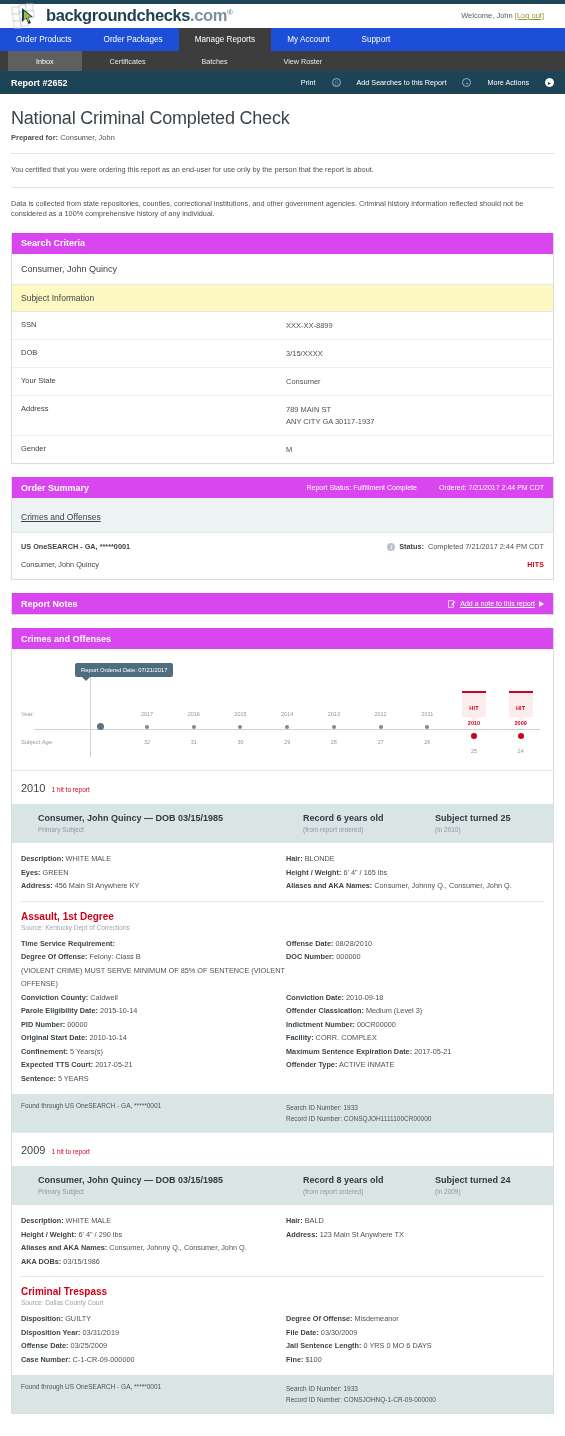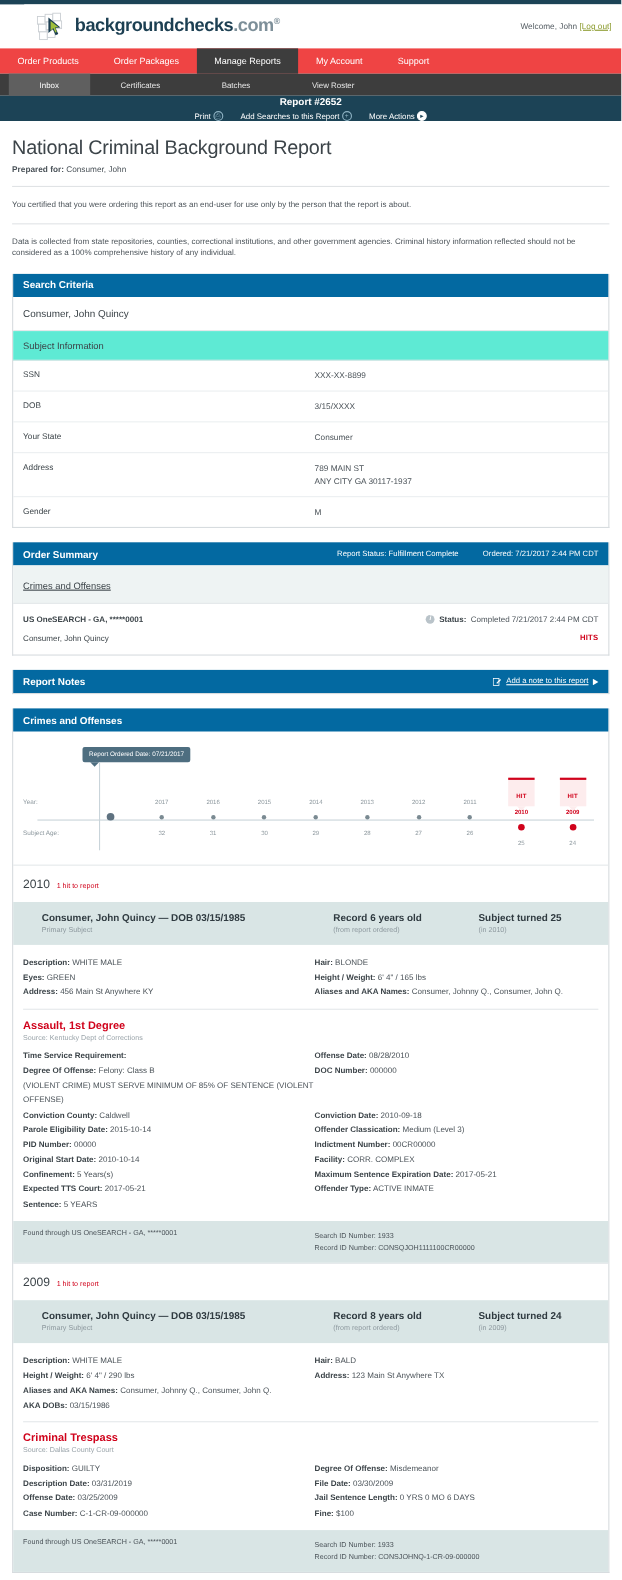--- a/index.html
+++ b/index.html
@@ -8,87 +8,86 @@
     background: #ffffff;
     font-family: "Liberation Sans", sans-serif;
     color: #3c4449;
     -webkit-font-smoothing: antialiased;
   }
   body { width: 565px; position: relative; }
 
   
   .topstripe { height: 4px; background: #1c4356; }
   .masthead {
-    height: 40px; background: #ffffff;
+    height: 24px; background: #ffffff;
     display: flex; align-items: center; justify-content: space-between;
-    padding: 0 9px 0 11px;
+    padding: 0 21px 0 11px;
     border-bottom: 1px solid #ffffff;
-    margin-left: 22px;
   }
   .logo-wrap { display: flex; align-items: center; gap: 5px; }
   .logo-mark { width: 30px; height: 26px; position: relative; }
   .logo-text { font-size: 16.5px; font-weight: bold; letter-spacing: -0.4px; color: #1c3f52; }
   .logo-text .dim { color: #7d8f99; font-weight: bold; }
   .logo-text .reg { font-size: 8px; vertical-align: super; color: #7d8f99; }
   .welcome { font-size: 7.5px; color: #555d63; }
   .welcome a { color: #8a9a2b; text-decoration: underline; }
 
   
-  .mainnav { height: 23px; background: #ef4444; display: flex; align-items: stretch; }
+  .mainnav { height: 23px; background: #1d4ed8; display: flex; align-items: stretch; }
   .mainnav .tab {
     font-size: 8.2px; color: #ffffff; display: flex; align-items: center;
     padding: 0 16px; cursor: pointer; white-space: nowrap;
   }
   .mainnav .tab.active { background: #3d3d3d; }
   .subnav { height: 20px; background: #3d3d3d; display: flex; align-items: stretch; padding-left: 8px; }
   .subnav .sitem {
     font-size: 7.2px; color: #e8e8e8; display: flex; align-items: center;
     padding: 0 28px; cursor: pointer; white-space: nowrap;
   }
   .subnav .sitem.active { background: #5f5f5f; color: #ffffff; }
 
   
   .reportbar {
     height: 23px; background: #1c4356; display: flex; align-items: center;
-    justify-content: space-between; padding: 0 11px; color: #ffffff; flex-direction: column;
+    justify-content: space-between; padding: 0 11px; color: #ffffff;
   }
   .reportbar .rtitle { font-size: 9px; font-weight: bold; }
   .reportbar .ractions { display: flex; align-items: center; gap: 16px; }
-  .reportbar .raction { display: flex; align-items: center; gap: 2px; font-size: 7.2px; cursor: pointer; }
+  .reportbar .raction { display: flex; align-items: center; gap: 16px; font-size: 7.2px; cursor: pointer; }
   .ico-circle {
     width: 9px; height: 9px; border-radius: 50%;
     border: 1px solid #8fb3c4; display: inline-flex; align-items: center;
     justify-content: center; font-size: 6px; line-height: 1; color: #8fb3c4;
   }
   .ico-circle.filled { background: #ffffff; border-color: #ffffff; color: #1c4356; }
 
   
   .page { padding: 0 11px; }
 
   .doc-title { font-size: 18px; font-weight: normal; color: #3c4449; padding-top: 14px; letter-spacing: -0.2px; }
   .prepared { font-size: 7.5px; padding-top: 4px; color: #4a5258; }
   .prepared b { font-weight: bold; }
 
   .hr { height: 1px; background: #e0e3e5; margin: 11px 0; }
   .note-p { font-size: 7.3px; color: #4a5258; line-height: 1.45; }
 
   
   .panel { margin-top: 13px; border: 1px solid #d7dcdf; border-top: none; background: #fff; }
   .panel-hd {
-    background: #0369a1; color: #ffffff; height: 21px; display: flex;
+    background: #d946ef; color: #ffffff; height: 21px; display: flex;
     align-items: center; justify-content: space-between; padding: 0 9px;
     font-size: 9px; font-weight: bold;
   }
   .panel-hd .hd-meta { display: flex; gap: 22px; font-size: 7px; font-weight: normal; }
   .panel-hd .hd-right { display: flex; align-items: center; gap: 4px; font-size: 7px; font-weight: normal; }
   .panel-hd .hd-right a { color: #fff; text-decoration: underline; }
   .tri { width: 0; height: 0; border-left: 5px solid #ffffff; border-top: 3.5px solid transparent; border-bottom: 3.5px solid transparent; }
 
   .row-name { padding: 10px 9px; font-size: 9px; color: #3c4449; border-bottom: 1px solid #e4e8ea; }
-  .subhead { background: #5eead4; padding: 8px 9px; font-size: 8.5px; color: #3c4449; border-bottom: 1px solid #e4e8ea; }
+  .subhead { background: #fef9c3; padding: 8px 9px; font-size: 8.5px; color: #3c4449; border-bottom: 1px solid #e4e8ea; }
 
   .kv { display: flex; padding: 8px 9px; border-bottom: 1px solid #eceff1; font-size: 7.5px; }
   .kv:last-child { border-bottom: none; }
   .kv .k { width: 265px; color: #3c4449; }
   .kv .v { color: #4a5258; line-height: 1.5; }
 
   
   .os-link { padding: 8px 9px; background: #eef3f3; border-bottom: 1px solid #e4e8ea; }
   .os-link a { font-size: 8.5px; color: #3c4449; text-decoration: underline; }
   .os-body { padding: 9px 9px 10px 9px; }
@@ -226,21 +225,21 @@
     </div>
     <div class="raction">
       <span>More Actions</span>
       <span class="ico-circle filled">▸</span>
     </div>
   </div>
 </div>
 
 <div class="page">
 
-  <div class="doc-title">National Criminal Background Report</div>
+  <div class="doc-title">National Criminal Completed Check</div>
   <div class="prepared">
     <b>Prepared for:</b><span> Consumer, John</span>
   </div>
 
   <div class="hr"></div>
   <div class="note-p">You certified that you were ordering this report as an end-user for use only by the person that the report is about.</div>
   <div class="hr"></div>
   <div class="note-p">Data is collected from state repositories, counties, correctional institutions, and other government agencies. Criminal history information reflected should not be considered as a 100% comprehensive history of any individual.</div>
 
   <div class="panel">
@@ -516,21 +515,21 @@
           <div class="fline"><b>Hair:</b><span> BALD</span></div>
           <div class="fline"><b>Address:</b><span> 123 Main St Anywhere TX</span></div>
         </div>
       </div>
       <div class="off-sep"></div>
       <div class="off-title">Criminal Trespass</div>
       <div class="off-src">Source: Dallas County Court</div>
       <div class="two-col">
         <div class="cl">
           <div class="fline"><b>Disposition:</b><span> GUILTY</span></div>
-          <div class="fline"><b>Description Date:</b><span> 03/31/2019</span></div>
+          <div class="fline"><b>Disposition Year:</b><span> 03/31/2019</span></div>
           <div class="fline"><b>Offense Date:</b><span> 03/25/2009</span></div>
           <div class="fline"><b>Case Number:</b><span> C-1-CR-09-000000</span></div>
         </div>
         <div class="cr">
           <div class="fline"><b>Degree Of Offense:</b><span> Misdemeanor</span></div>
           <div class="fline"><b>File Date:</b><span> 03/30/2009</span></div>
           <div class="fline"><b>Jail Sentence Length:</b><span> 0 YRS 0 MO 6 DAYS</span></div>
           <div class="fline"><b>Fine:</b><span> $100</span></div>
         </div>
       </div>

